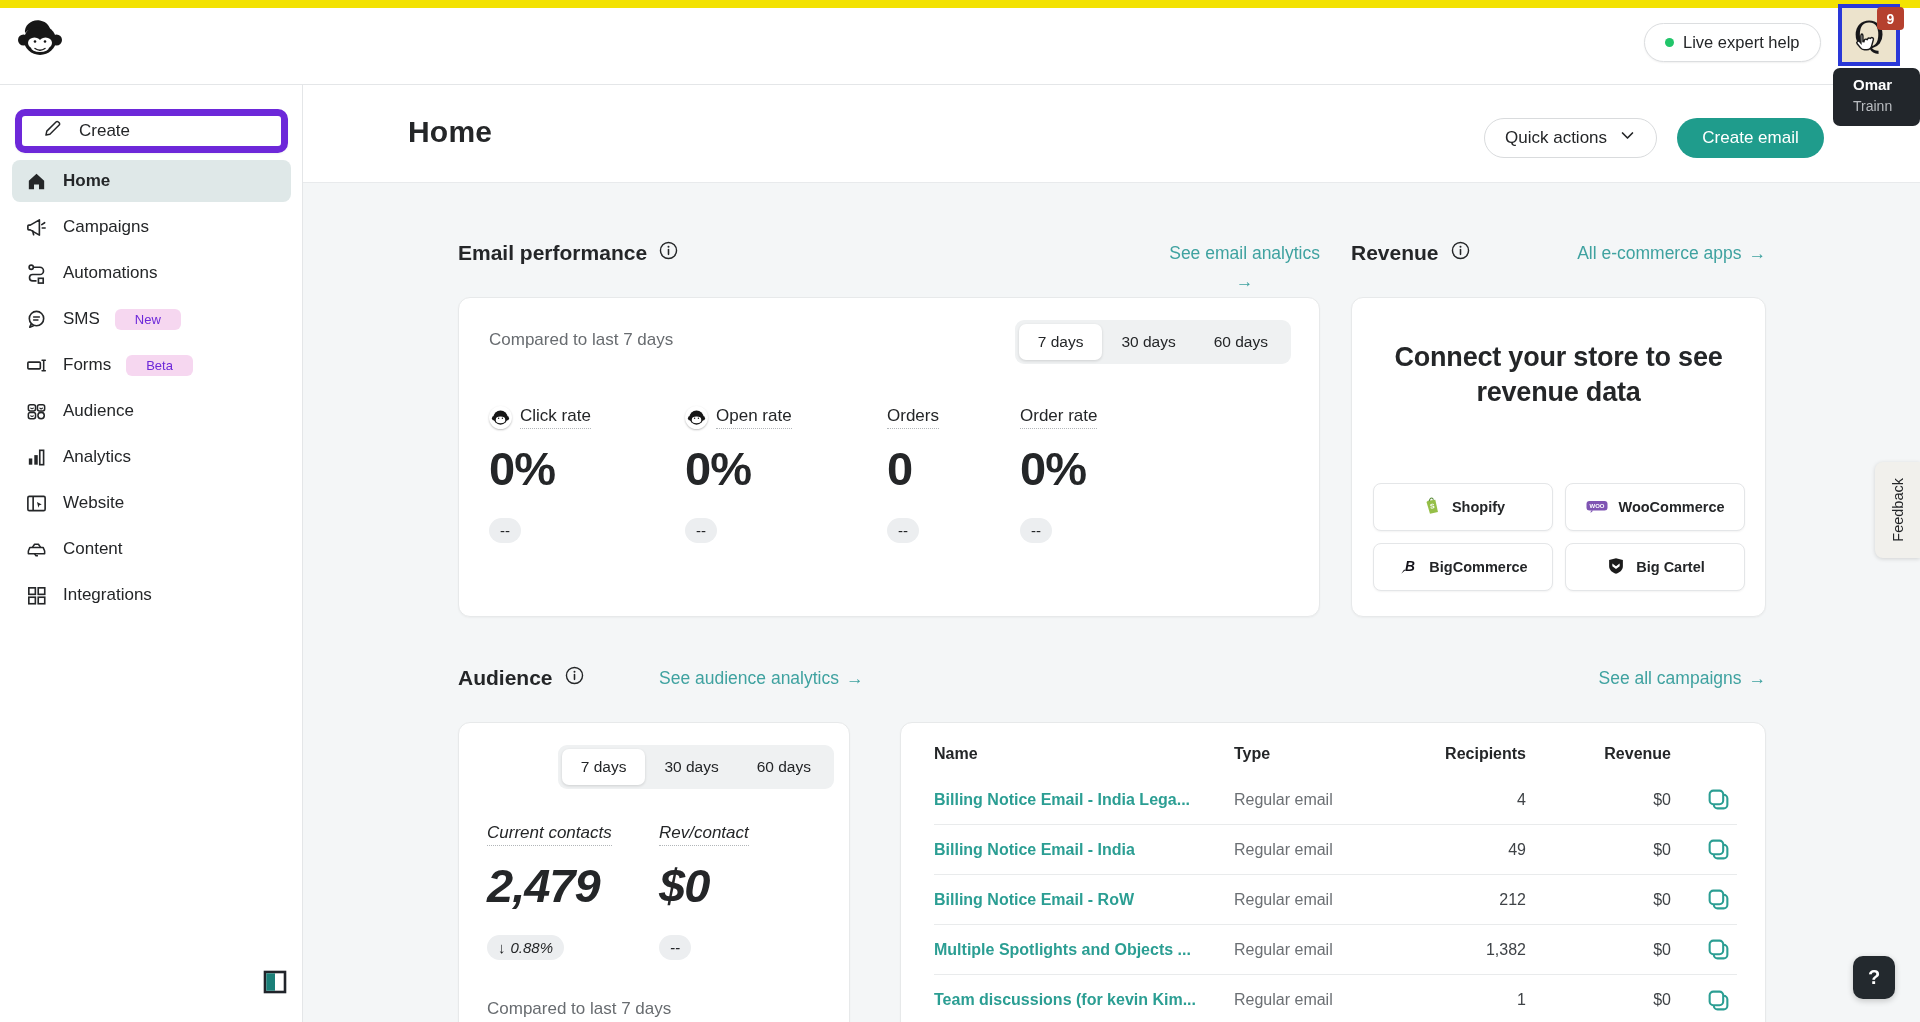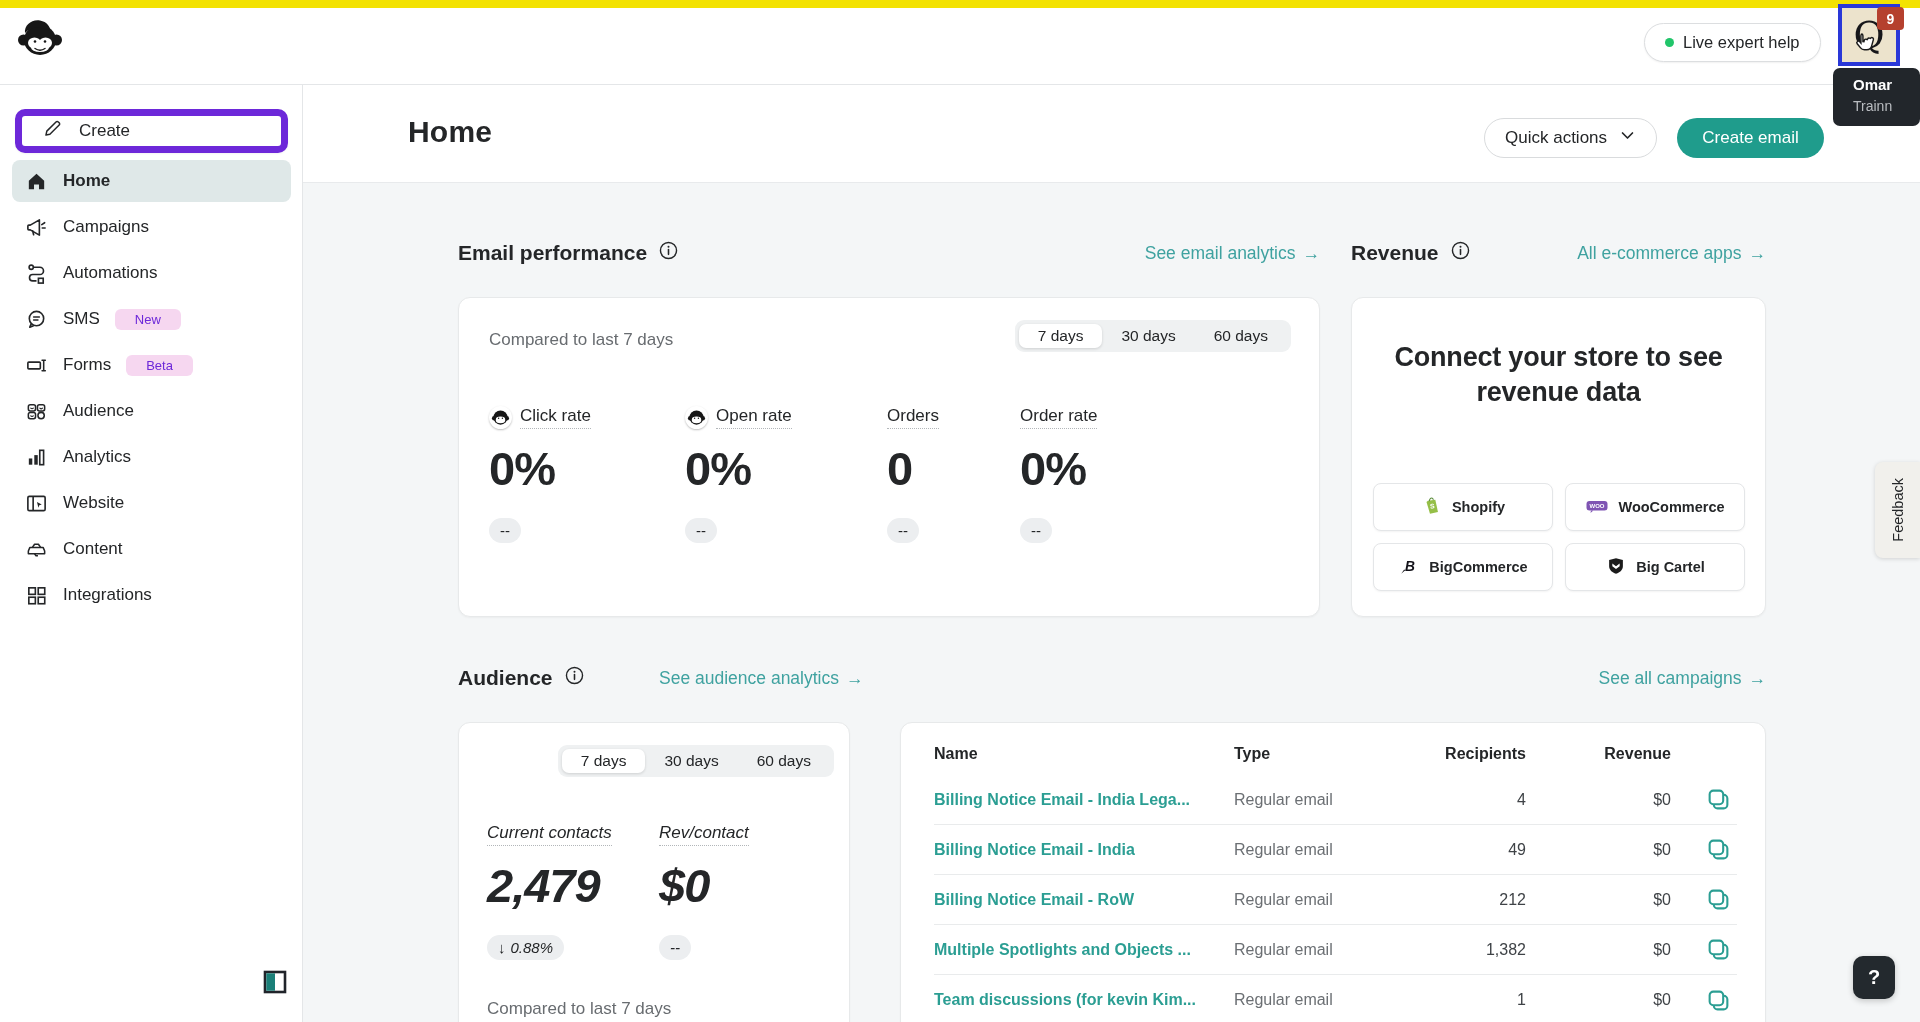--- a/index.html
+++ b/index.html
@@ -42,21 +42,21 @@
 
   
   .content { position:absolute; left:303px; top:183px; width:1617px; height:839px; background:#f4f6f7; overflow:hidden; }
   .sec-title { position:absolute; font-size:21px; font-weight:bold; display:flex; align-items:center; gap:11px; }
   .sec-link { position:absolute; font-size:17.5px; color:#3fa2a0; display:flex; align-items:center; gap:7px; cursor:pointer; white-space:nowrap; }
   .card { position:absolute; background:#fff; border:1px solid #e7e9ea; border-radius:12px; box-shadow:0 1px 2px rgba(20,20,20,.04); }
 
   
   .compared { font-size:17px; color:#686c70; }
   .tabgroup { background:#eff1f2; border-radius:9px; padding:4px; display:flex; }
-  .tab { font-size:15.5px; color:#242628; padding:3px 19px; border-radius:7px; cursor:pointer; white-space:nowrap; }
+  .tab { font-size:15.5px; color:#242628; padding:9px 19px; border-radius:7px; cursor:pointer; white-space:nowrap; }
   .tab.selected { background:#fff; box-shadow:0 1px 3px rgba(0,0,0,.14); }
   .metric .mlabel { display:flex; align-items:center; gap:8px; font-size:17px; }
   .metric .mlabel .ltext { border-bottom:1.5px dotted #b2b6b9; padding-bottom:2px; cursor:help; }
   .metric .mvalue { font-size:47px; font-weight:bold; letter-spacing:-1px; margin-top:12px; }
   .pill { display:inline-flex; align-items:center; gap:5px; background:#eceef0; border-radius:14px; padding:4px 11px; font-size:15px; color:#242628; margin-top:22px; }
   .freddie-chip { width:23px; height:23px; border-radius:50%; background:#fff; box-shadow:0 1px 2px rgba(0,0,0,.25); display:flex; align-items:center; justify-content:center; }
 
   
   .rev-heading { position:absolute; left:50%; transform:translateX(-50%); top:42px; width:345px; text-align:center; font-size:27px; font-weight:bold; line-height:1.3; letter-spacing:-.2px; }
   .store-grid { position:absolute; left:21px; top:158px; width:372px; display:grid; grid-template-columns:180px 180px; grid-gap:12px;margin-top:27px; }
@@ -256,21 +256,21 @@
 <div class="content">
 
   <div class="sec-title" style="left:155px; top:57px;">
     <span>Email performance</span>
     <span><svg viewBox="0 0 24 24" width="21" height="21">
           <circle cx="12" cy="12" r="9.2" fill="none" stroke="#242628" stroke-width="1.6"></circle>
           <path d="M12 10.8v5.6" stroke="#242628" stroke-width="1.8" stroke-linecap="round"></path>
           <circle cx="12" cy="7.6" r="1.15" fill="#242628"></circle>
         </svg></span>
   </div>
-  <div class="sec-link" style="right:600px; top:60px;">
+  <div class="sec-link" style="right:600px; top:60px;flex-direction:column;">
     <span>See email analytics</span>
     <span>→</span>
   </div>
   <div class="sec-title" style="left:1048px; top:57px;">
     <span>Revenue</span>
     <span><svg viewBox="0 0 24 24" width="21" height="21">
           <circle cx="12" cy="12" r="9.2" fill="none" stroke="#242628" stroke-width="1.6"></circle>
           <path d="M12 10.8v5.6" stroke="#242628" stroke-width="1.8" stroke-linecap="round"></path>
           <circle cx="12" cy="7.6" r="1.15" fill="#242628"></circle>
         </svg></span>

